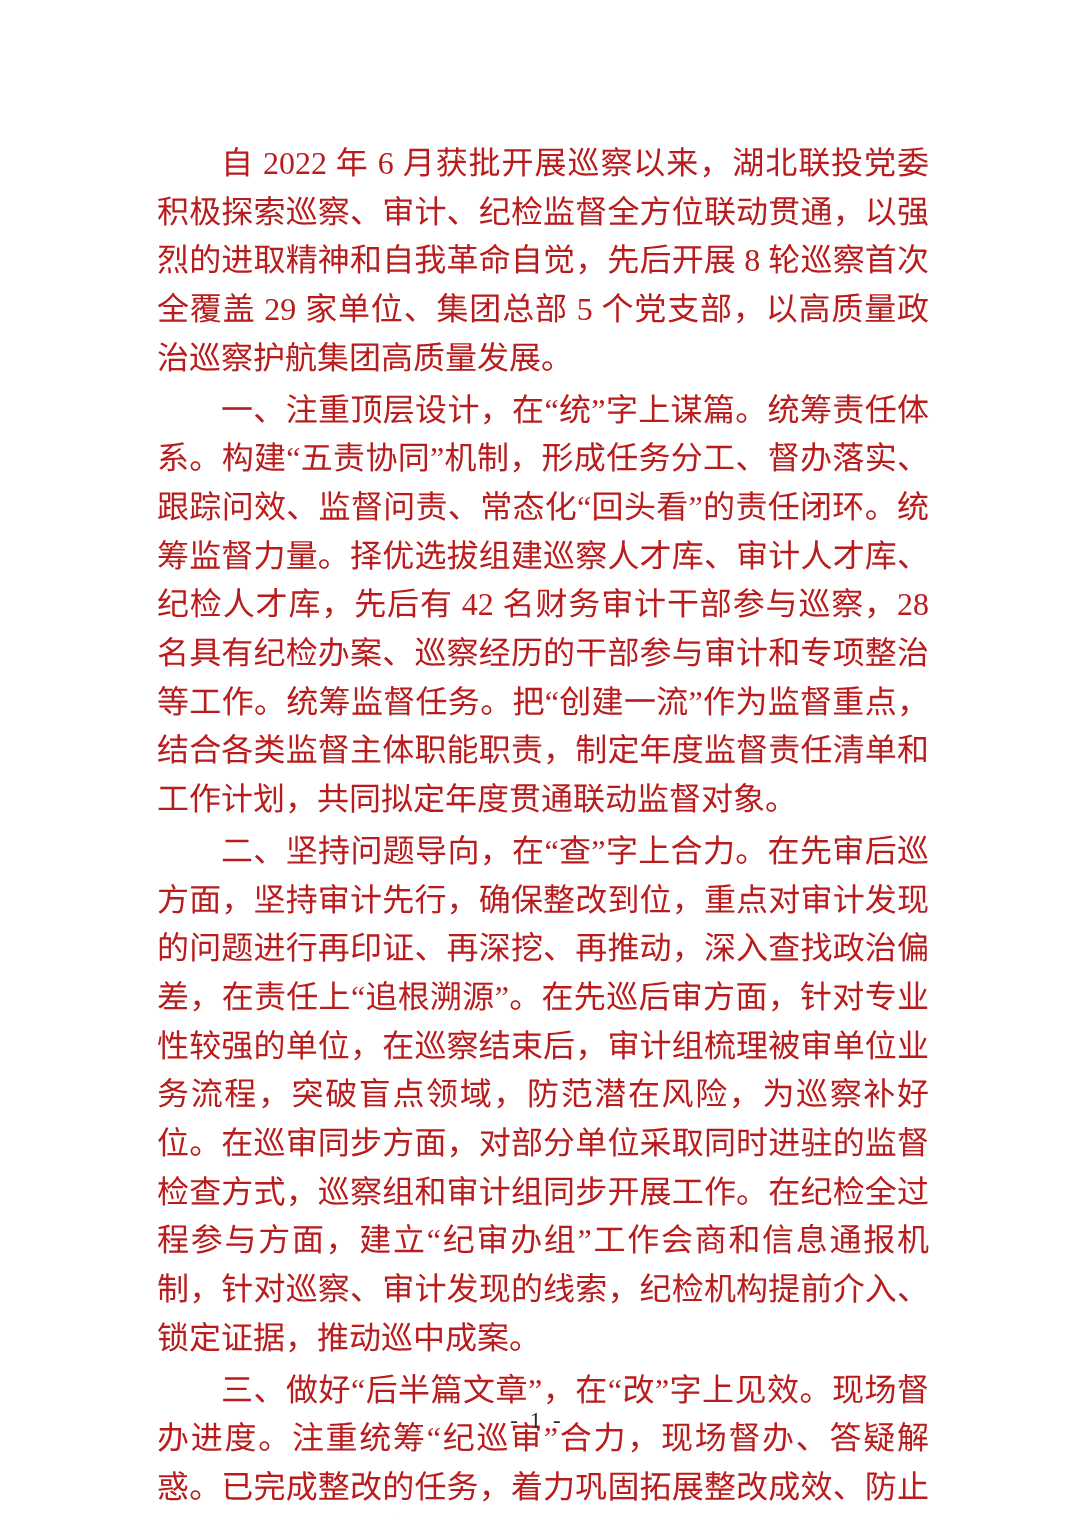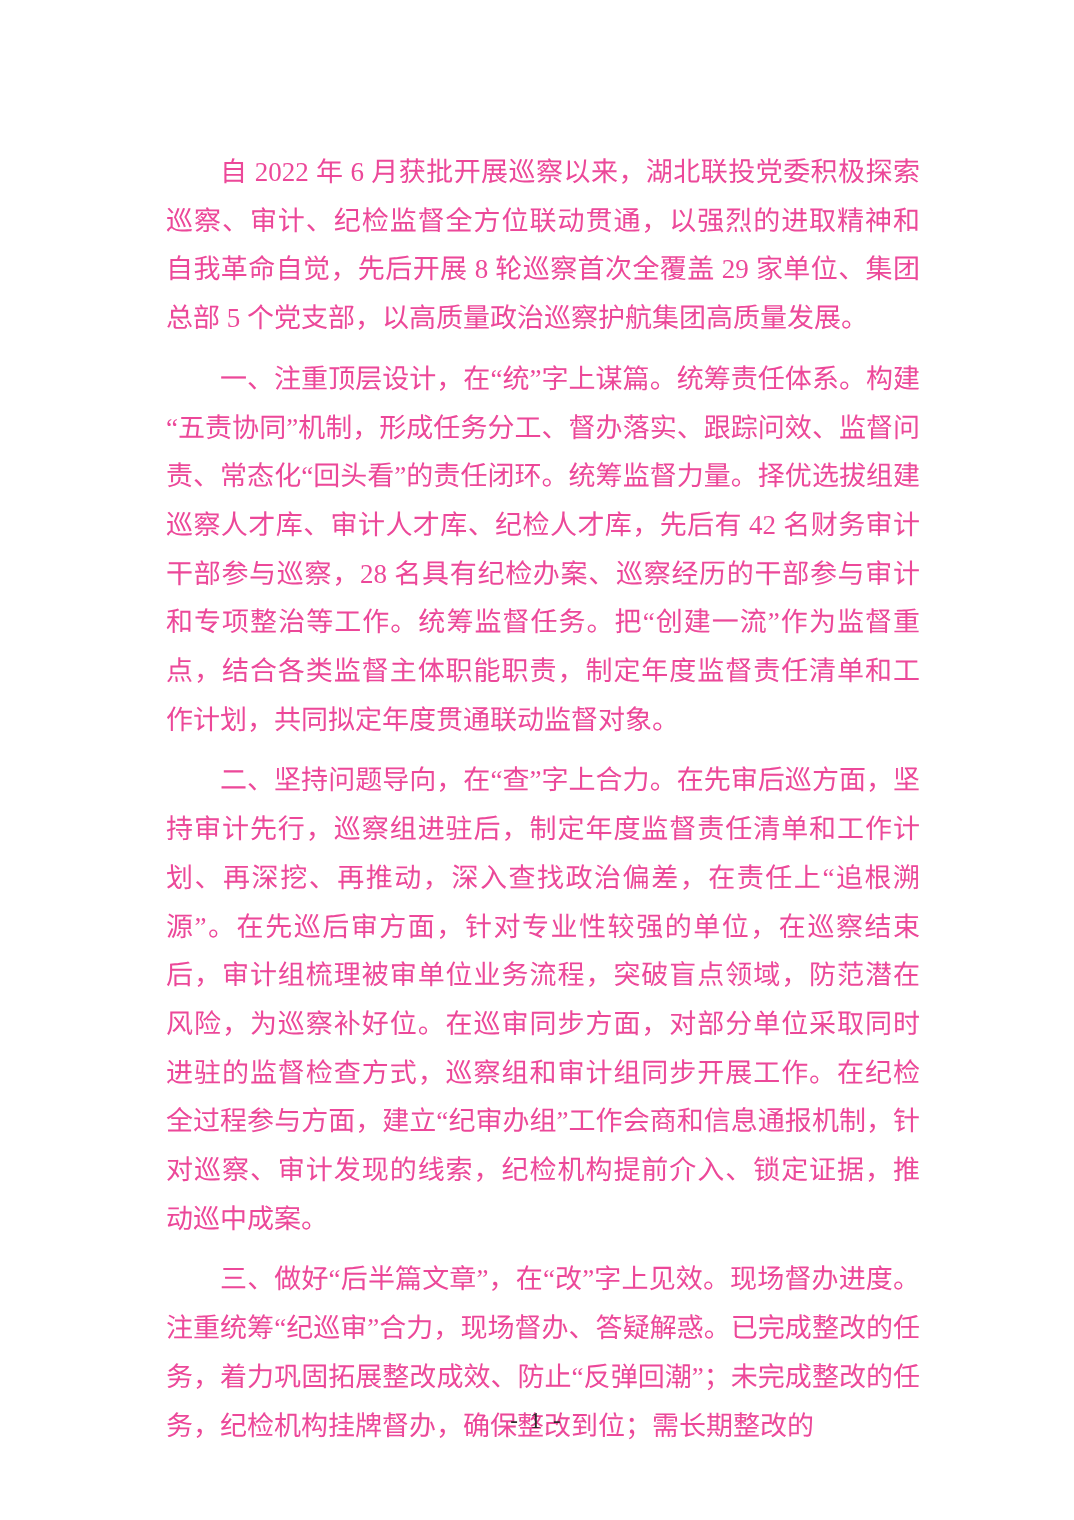--- a/index.html
+++ b/index.html
@@ -16,29 +16,29 @@
     font-family: "Liberation Serif", "DejaVu Serif", serif;
     color: #1c1c1c;
   }
   .doc-body {
     position: absolute;
     left: 154px;
     top: 136px;
     width: 778px;
   }
   .para {
-    margin: 12px;
+    margin: 3px;
     padding: 0;
-    font-size: 27px;
+    font-size: 32px;
     line-height: 48.7px;
     font-weight: 400;
     text-align: justify;
     text-indent: 2em;
     letter-spacing: 0px;
-    color: #ec4899;
+    color: #b91c1c;
     word-break: break-all;
   }
   .footer {
     position: absolute;
     left: 0;
     width: 1074px;
     top: 1408px;
     text-align: center;
   }
   .page-number {
@@ -48,20 +48,20 @@
     font-family: "Liberation Serif", "DejaVu Serif", serif;
   }
 </style>
 </head>
 <body>
 
 <div class="page">
   <div class="doc-body">
     <p class="para">自 2022 年 6 月获批开展巡察以来，湖北联投党委积极探索巡察、审计、纪检监督全方位联动贯通，以强烈的进取精神和自我革命自觉，先后开展 8 轮巡察首次全覆盖 29 家单位、集团总部 5 个党支部，以高质量政治巡察护航集团高质量发展。</p>
     <p class="para">一、注重顶层设计，在“统”字上谋篇。统筹责任体系。构建“五责协同”机制，形成任务分工、督办落实、跟踪问效、监督问责、常态化“回头看”的责任闭环。统筹监督力量。择优选拔组建巡察人才库、审计人才库、纪检人才库，先后有 42 名财务审计干部参与巡察，28 名具有纪检办案、巡察经历的干部参与审计和专项整治等工作。统筹监督任务。把“创建一流”作为监督重点，结合各类监督主体职能职责，制定年度监督责任清单和工作计划，共同拟定年度贯通联动监督对象。</p>
-    <p class="para">二、坚持问题导向，在“查”字上合力。在先审后巡方面，坚持审计先行，巡察组进驻后，制定年度监督责任清单和工作计划、再深挖、再推动，深入查找政治偏差，在责任上“追根溯源”。在先巡后审方面，针对专业性较强的单位，在巡察结束后，审计组梳理被审单位业务流程，突破盲点领域，防范潜在风险，为巡察补好位。在巡审同步方面，对部分单位采取同时进驻的监督检查方式，巡察组和审计组同步开展工作。在纪检全过程参与方面，建立“纪审办组”工作会商和信息通报机制，针对巡察、审计发现的线索，纪检机构提前介入、锁定证据，推动巡中成案。</p>
+    <p class="para">二、坚持问题导向，在“查”字上合力。在先审后巡方面，坚持审计先行，确保整改到位，重点对审计发现的问题进行再印证、再深挖、再推动，深入查找政治偏差，在责任上“追根溯源”。在先巡后审方面，针对专业性较强的单位，在巡察结束后，审计组梳理被审单位业务流程，突破盲点领域，防范潜在风险，为巡察补好位。在巡审同步方面，对部分单位采取同时进驻的监督检查方式，巡察组和审计组同步开展工作。在纪检全过程参与方面，建立“纪审办组”工作会商和信息通报机制，针对巡察、审计发现的线索，纪检机构提前介入、锁定证据，推动巡中成案。</p>
     <p class="para">三、做好“后半篇文章”，在“改”字上见效。现场督办进度。注重统筹“纪巡审”合力，现场督办、答疑解惑。已完成整改的任务，着力巩固拓展整改成效、防止“反弹回潮”；未完成整改的任务，纪检机构挂牌督办，确保整改到位；需长期整改的</p>
   </div>
 
   <div class="footer">
     <span class="page-number">- 1 -</span>
   </div>
 </div>
 
 </body></html>

